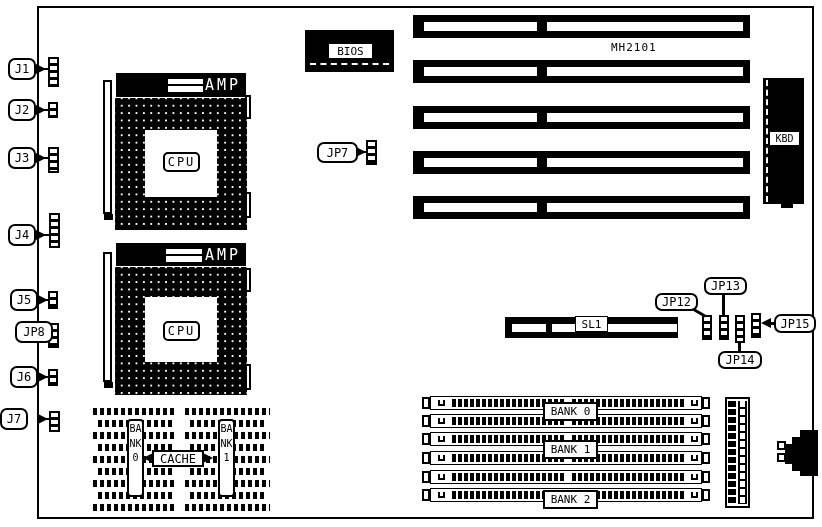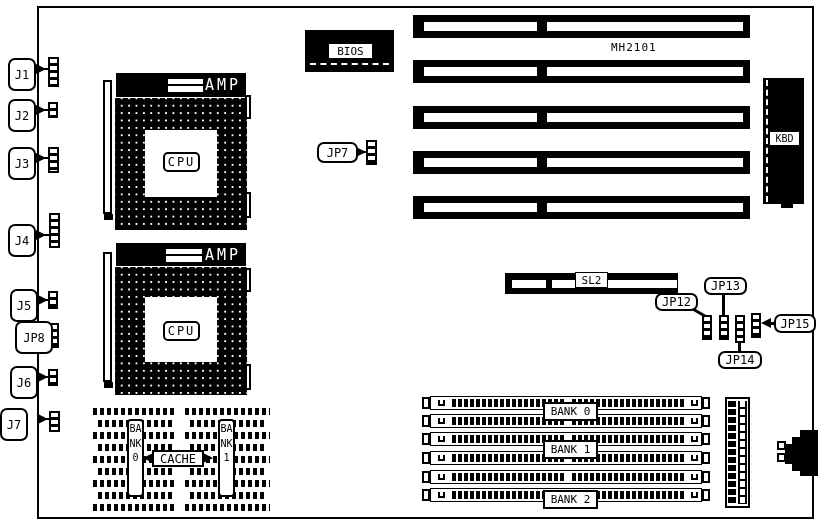--- a/index.html
+++ b/index.html
@@ -2,21 +2,21 @@
 <html><head>
 <meta charset="utf-8">
 <style>
   * { margin:0; padding:0; box-sizing:border-box; }
   html,body { background:#fff; }
   .canvas { position:relative; width:822px; height:527px; background:#fff;
             font-family:"DejaVu Sans Mono", monospace; color:#000; overflow:hidden; }
   .board { position:absolute; left:37px; top:6px; width:777px; height:513px; border:2px solid #000; }
 
   
-  .box { position:absolute; height:33px; background:#fff; border:2px solid #000; border-radius:7px;
+  .box { position:absolute; height:22px; background:#fff; border:2px solid #000; border-radius:7px;
          display:flex; align-items:center; justify-content:center; font-size:12px; z-index:6; }
   .lead { position:absolute; background:#000; z-index:5; }
   .tri-r { position:absolute; width:0; height:0; border-top:5px solid transparent;
            border-bottom:5px solid transparent; border-left:10px solid #000; z-index:5; }
   .tri-l { position:absolute; width:0; height:0; border-top:5px solid transparent;
            border-bottom:5px solid transparent; border-right:10px solid #000; z-index:5; }
 
   
   .hdr { position:absolute; background:#000; padding:2px; z-index:4; }
   .hdr .cells { width:100%; height:100%; background:repeating-linear-gradient(180deg,#fff 0 4px,#000 4px 7px); }
@@ -215,25 +215,25 @@
       <div class="s2"></div>
     </div>
 
   <div class="chipset">MH2101</div>
 
   <div class="kbd"></div>
   <div class="kbd-dash"></div>
   <div class="kbd-label">KBD</div>
   <div class="blk" style="left:781px;top:204px;width:12px;height:4px"></div>
 
-  <div class="sl" style="top:273px">
+  <div class="sl" style="top:317px">
     <div class="sa"></div>
       <div class="sb"></div>
       <div class="sc"></div>
-    <div class="sl-label">SL2</div>
+    <div class="sl-label">SL1</div>
   </div>
 
   <div class="box" style="left:655px;top:293px;width:43px;height:18px">JP12</div>
   <div class="lead" style="left:694px;top:308px;width:14px;height:3px;transform:rotate(30deg);transform-origin:0 0"></div>
   <div class="hdr" style="left:702px;top:315px;width:10px;height:25px">
       <div class="cells"></div>
     </div>
 
   <div class="box" style="left:704px;top:277px;width:43px;height:18px">JP13</div>
   <div class="lead" style="left:722px;top:294px;width:3px;height:22px"></div>

